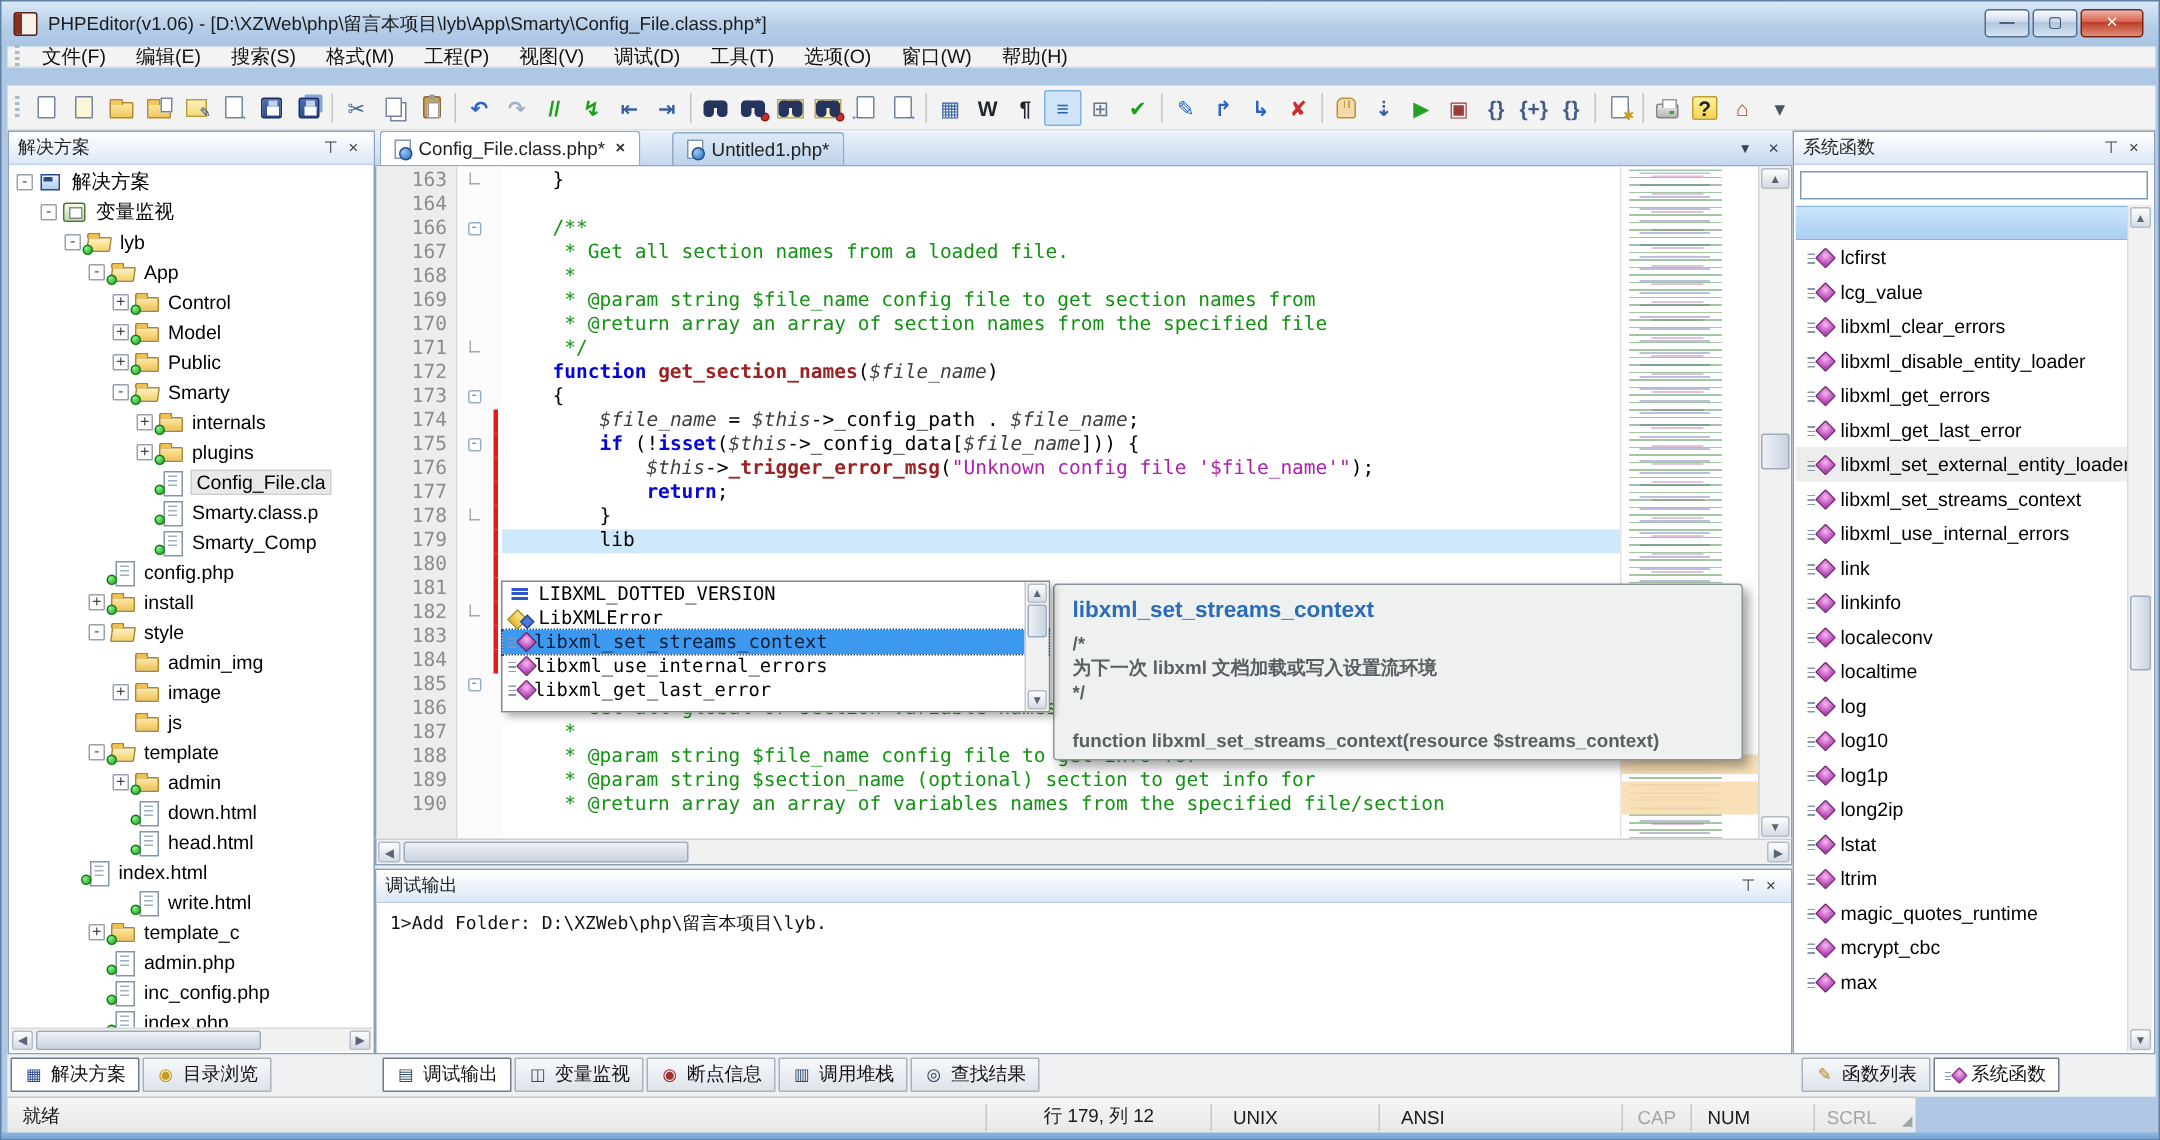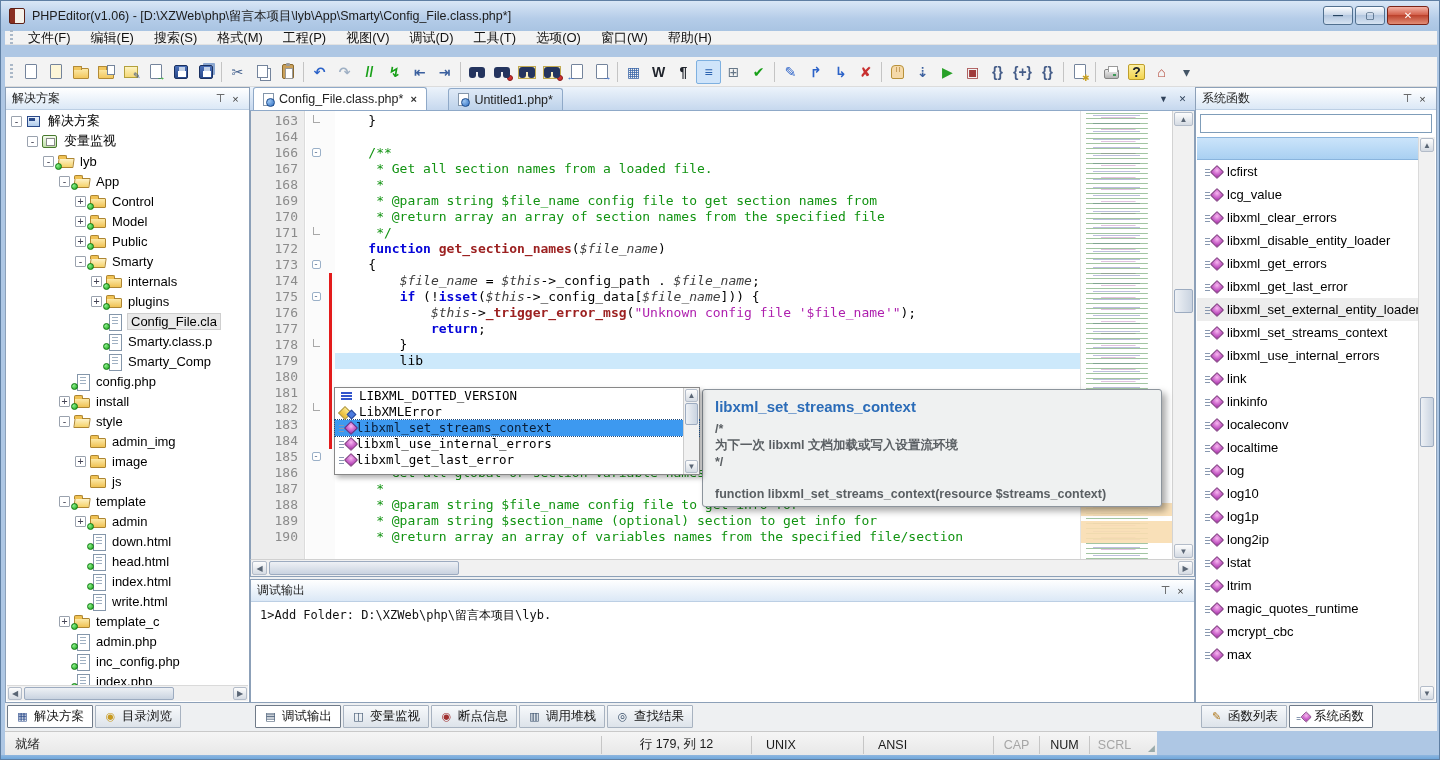--- a/index.html
+++ b/index.html
@@ -171,25 +171,25 @@
   .frow.hov{background:#ededed;}
   
   .btabs{position:absolute;left:4px;top:702px;width:1432px;height:28px;background:#eef0f2;}
   .btab-group{position:absolute;top:2px;display:flex;}
   .btab{display:inline-flex;align-items:center;gap:5px;height:23px;padding:0 8px;font-size:12.5px;color:#111;
     border:1px solid #a7b2c0;background:linear-gradient(#f7f9fb,#dde3ea);margin-right:2px;border-radius:1px;}
   .btab.active{background:#fff;border-color:#6f7a88;}
   .bticon{width:13px;height:13px;display:inline-flex;align-items:center;justify-content:center;font-size:11px;flex:none;}
   .btab .ifn{transform:scale(.8);margin:0 -3px 0 -4px;}
   
-  .statusbar{position:absolute;left:4px;top:730px;width:1152px;height:26px;background:linear-gradient(#f5f5f5,#e7e7e7);
+  .statusbar{position:absolute;left:4px;top:730px;width:1272px;height:26px;background:linear-gradient(#f5f5f5,#e7e7e7);
     border-top:1px solid #c9c9c9;display:flex;align-items:center;font-size:12.5px;color:#1a1a1a;}
   .sb-ready{padding-left:10px;flex:1;}
   .sbcell{border-left:1px solid #c6c6c6;height:18px;display:flex;align-items:center;justify-content:center;}
-  .sbcell.dim{color:#a6a6a6;}
+  .sbcell.dim{color:#a6a6a6;margin-left:32px;}
   .sb-grip{width:16px;height:16px;margin-right:2px;color:#9aa;font-size:9px;display:flex;align-items:flex-end;justify-content:flex-end;}
   .winbottom{position:absolute;left:0;bottom:0;width:100%;height:4px;background:linear-gradient(#8fb6de,#6fa8dc);}
 </style>
 </head>
 <body>
 
 <div class="win">
 
   <div class="titlebar">
     <span class="appicon"></span>
@@ -509,21 +509,21 @@
           </span>
           <span class="lbl">down.html</span>
         </div>
         <div class="trow" style="padding-left: 68px;">
           <span class="exp none"></span>
           <span class="ti ti-file">
             <span class="dot"></span>
           </span>
           <span class="lbl">head.html</span>
         </div>
-        <div class="trow" style="padding-left: 68px;">
+        <div class="trow" style="padding-left: 35px;">
           <span class="exp none"></span>
           <span class="ti ti-file">
             <span class="dot"></span>
           </span>
           <span class="lbl">index.html</span>
         </div>
         <div class="trow" style="padding-left: 68px;">
           <span class="exp none"></span>
           <span class="ti ti-file">
             <span class="dot"></span>

